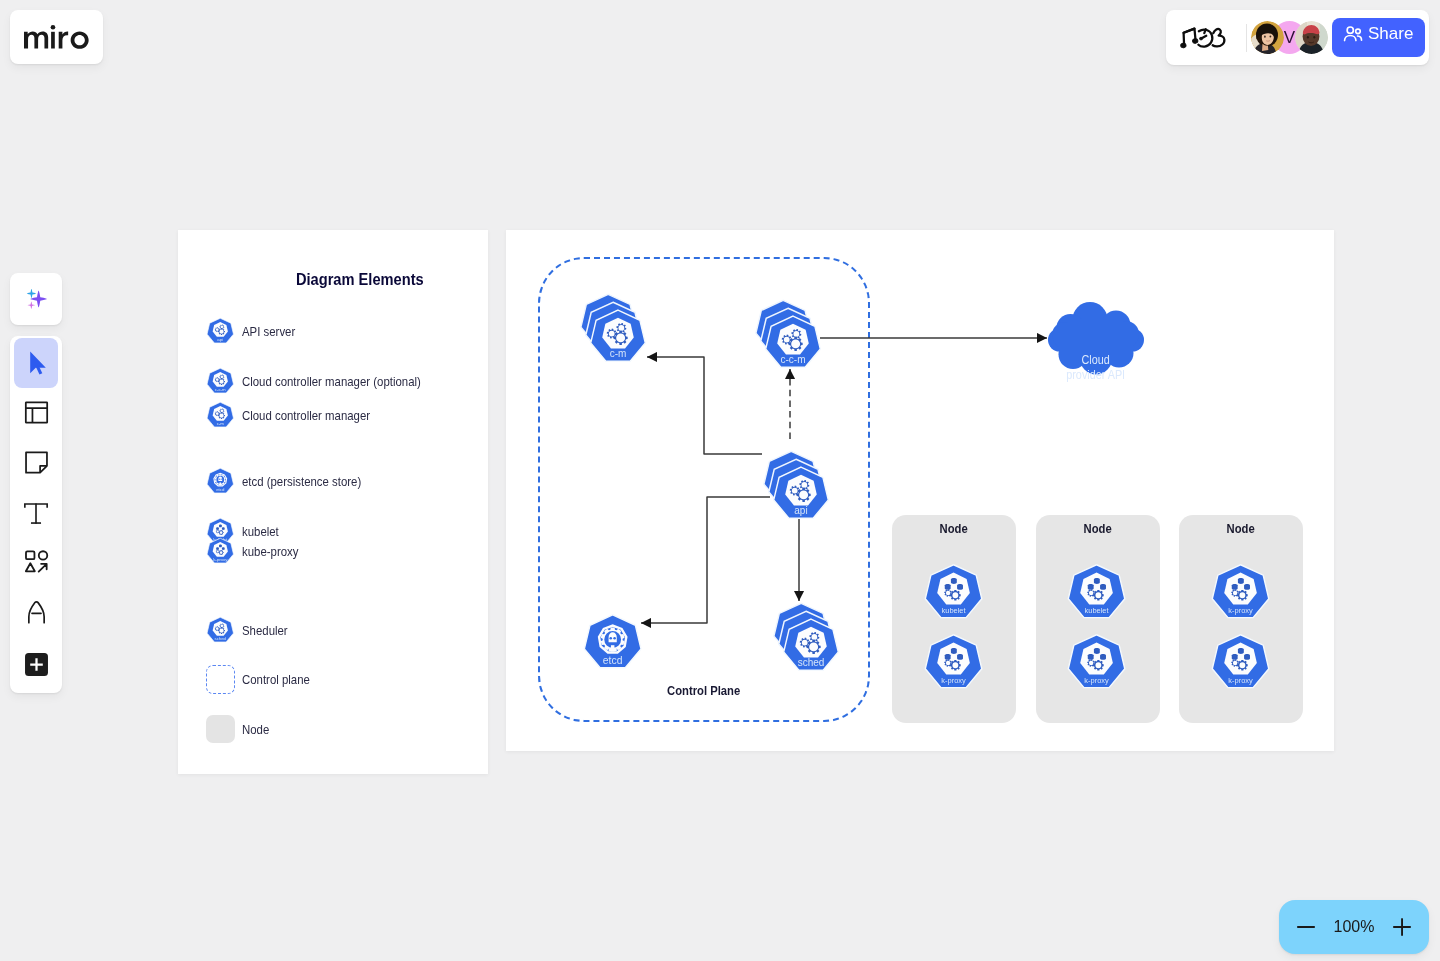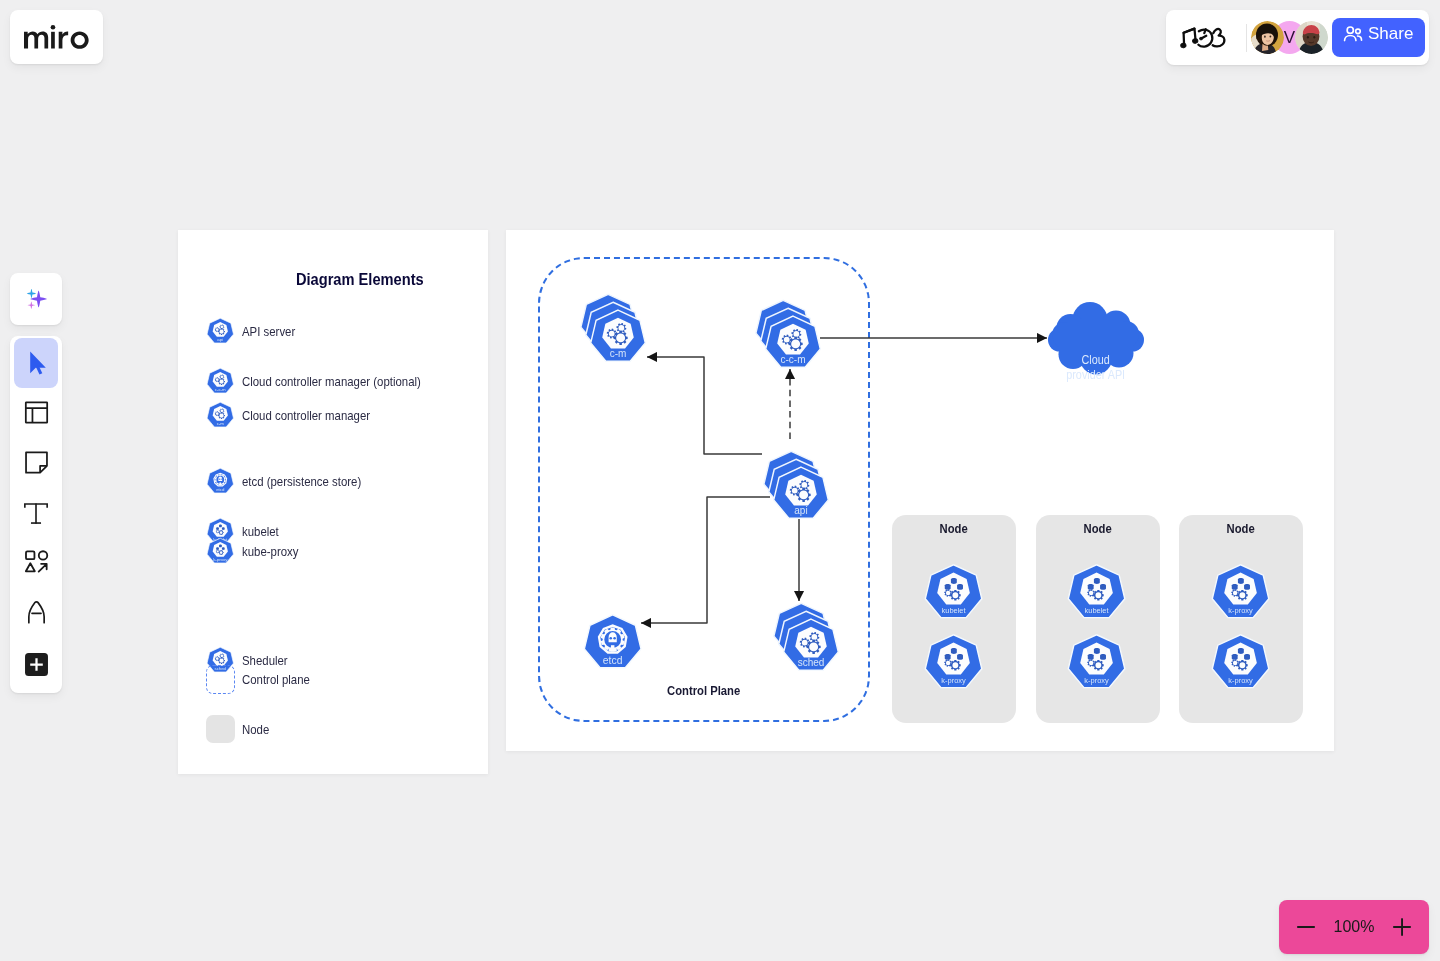--- a/index.html
+++ b/index.html
@@ -111,21 +111,21 @@
     position:absolute; width:124px; height:208px; background:#e6e6e6; border-radius:14px;
   }
   .node-title { position:absolute; width:100%; top:7px; text-align:center; font-size:12.5px; font-weight:bold; color:#1a1a2e;}
   .k8s { position:absolute; }
   .cloud-lbl { position:absolute; left:0; width:100%; text-align:center; color:#dbe9fd; font-size:12px; line-height:15px;}
   .cloud-lbl > span { display:inline-block; transform:scaleX(0.90); }
 
   
   .zoom {
     position: absolute; left: 1279px; top: 900px;
-    width: 150px; height: 54px; background: #ec4899; border-radius: 8px;
+    width: 150px; height: 54px; background: #7dd3fc; border-radius: 16px;
     box-shadow: 0 1px 2px rgba(0,0,0,.07), 0 4px 10px rgba(0,0,0,.05);
     display: flex; align-items: center; justify-content: space-between;
     padding: 0 16px;
   }
   .zoom-lbl { font-size: 16px; color: #1a1a1a; }
   .zbtn { cursor:pointer; display:flex; align-items:center; justify-content:center; }
 </style>
 </head>
 <body>
 
@@ -378,21 +378,21 @@
             <polygon points="30.00,3.12 51.89,13.24 57.30,35.98 42.15,54.22 17.85,54.22 2.70,35.98 8.11,13.24" fill="#326ce5" stroke="#f4f9fe" stroke-width="1.4"></polygon>
             <polygon points="30.00,10.72 42.65,16.82 45.78,30.51 37.02,41.49 22.98,41.49 14.22,30.51 17.35,16.82" fill="#fbfcfe"></polygon>
             <g transform="translate(15.44,13.54) scale(0.2975)" fill="#2f5cbf" fill-rule="evenodd">
               <use href="#k8s-cubes"></use>
             </g>
             <text x="30" y="50.2" text-anchor="middle" font-family="Liberation Sans, sans-serif" font-size="9" fill="#d4e4fa">k-proxy</text>
           </svg>
         </span>
         <span class="legend-label">kube-proxy</span>
       </div>
-      <div class="legend-row" style="top: 645px;">
+      <div class="legend-row" style="top: 615px;">
         <span class="legend-icon">
           <svg width="42.53333333333333" height="42.53333333333333" viewBox="-14 -14 88 88" aria-hidden="true" style="overflow: visible;">
             <polygon points="30.00,3.12 51.89,13.24 57.30,35.98 42.15,54.22 17.85,54.22 2.70,35.98 8.11,13.24" fill="#326ce5" stroke="#f4f9fe" stroke-width="1.4"></polygon>
             <polygon points="30.00,10.72 42.65,16.82 45.78,30.51 37.02,41.49 22.98,41.49 14.22,30.51 17.35,16.82" fill="#fbfcfe"></polygon>
             <g transform="translate(13.01,9.48) scale(0.3567)" fill="#2f5cbf" fill-rule="evenodd">
               <use href="#k8s-gears"></use>
             </g>
             <text x="30" y="50.2" text-anchor="middle" font-family="Liberation Sans, sans-serif" font-size="9" fill="#d4e4fa">sched</text>
           </svg>
         </span>

